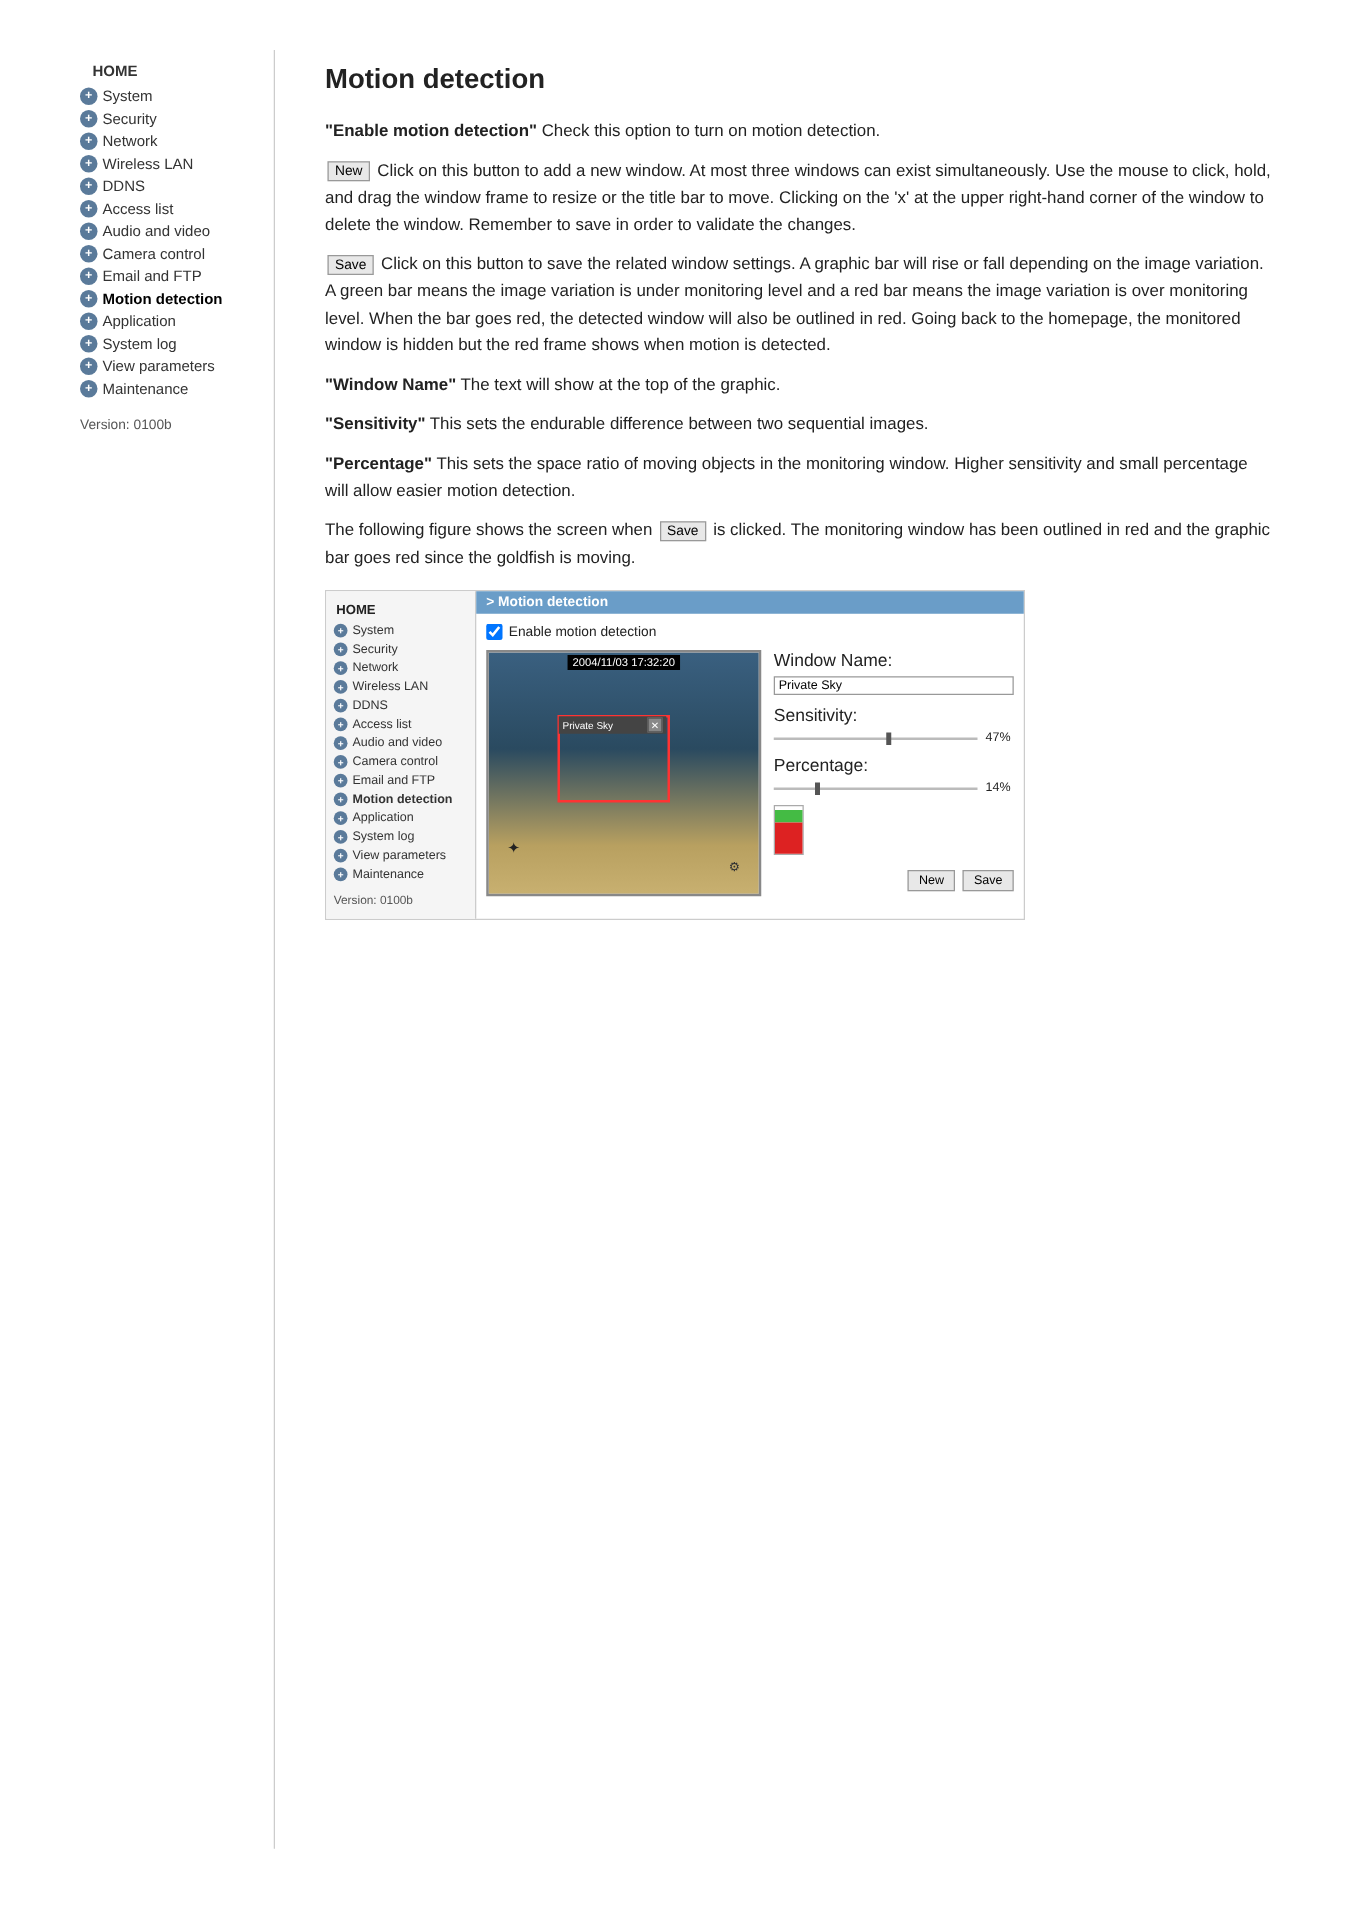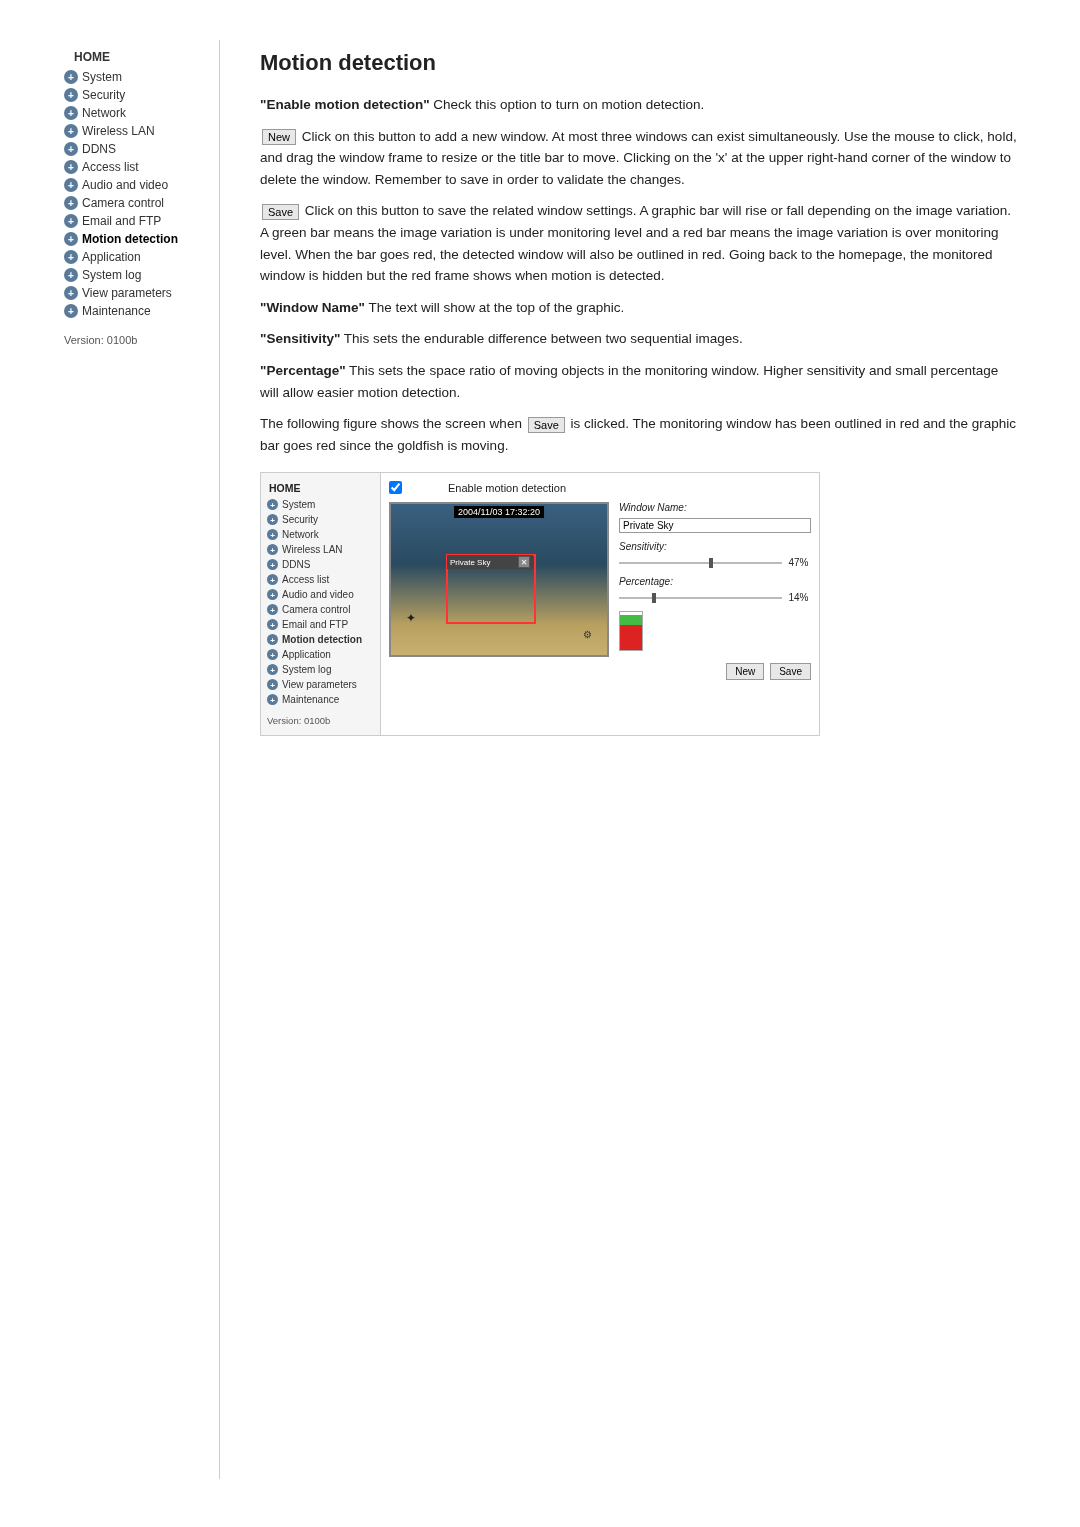--- a/index.html
+++ b/index.html
@@ -173,33 +173,32 @@
       padding: 8px;
       display: flex;
       flex-direction: column;
       flex: 1;
     }
     .ss-checkbox-row {
       display: flex;
       align-items: center;
       font-size: 11px;
       margin-bottom: 8px;
-      gap: 41px;
     }
     .ss-checkbox-row input[type=checkbox] {
       margin-right: 5px;
     }
     .ss-monitor-area {
       display: flex;
       gap: 10px;
     }
     
     .ss-camera {
       width: 220px;
-      height: 155px;
+      height: 197px;
       background: linear-gradient(180deg, #3a6080 0%, #2a4a60 40%, #b8a060 80%, #c8b070 100%);
       position: relative;
       border: 2px solid #888;
       overflow: hidden;
       flex-shrink: 0;
     }
     .ss-timestamp {
       position: absolute;
       top: 2px;
       left: 50%;
@@ -261,23 +260,22 @@
     }
     
     .ss-controls {
       flex: 1;
       font-size: 10px;
       display: flex;
       flex-direction: column;
       gap: 4px;
     }
     .ss-field-label {
-      font-size: 10px;
+      font-size: 14px;
       margin-bottom: 1px;
-      font-style: italic;
     }
     .ss-field-input {
       border: 1px solid #999;
       padding: 1px 3px;
       font-size: 10px;
       width: 100%;
       margin-bottom: 4px;
     }
     .ss-slider-row {
       display: flex;
@@ -500,20 +498,21 @@
             <span>View parameters</span>
           </div>
           <div class="ss-item">
             <span class="ss-bullet"></span>
             <span>Maintenance</span>
           </div>
           <div class="ss-version">Version: 0100b</div>
         </div>
 
         <div class="screenshot-main">
+          <div class="ss-title-bar">&gt; Motion detection</div>
           <div class="ss-body">
             <div class="ss-checkbox-row">
               <input type="checkbox" checked="" style="">
               <span>Enable motion detection</span>
             </div>
             <div class="ss-monitor-area">
 
               <div class="ss-camera">
                 <div class="ss-timestamp">2004/11/03 17:32:20</div>
                 <div class="ss-window-box">

